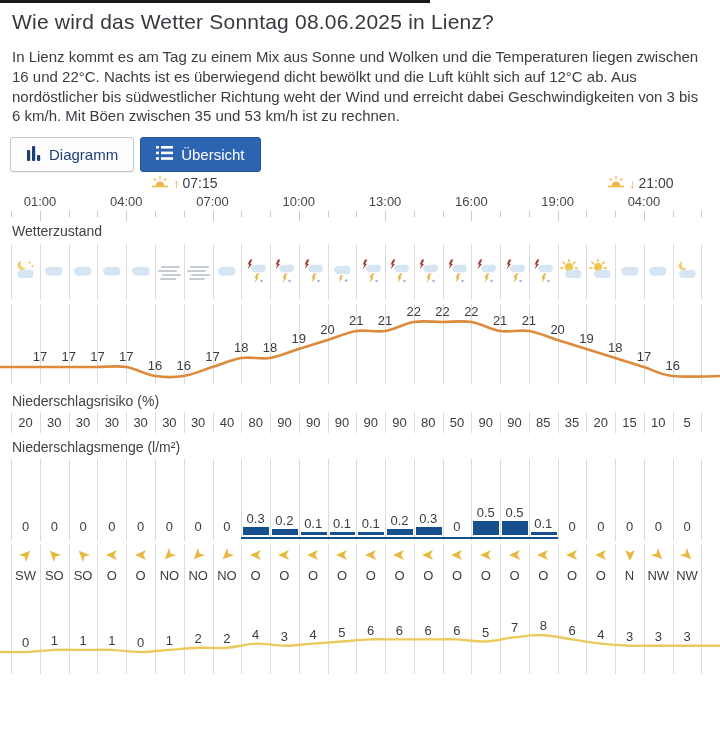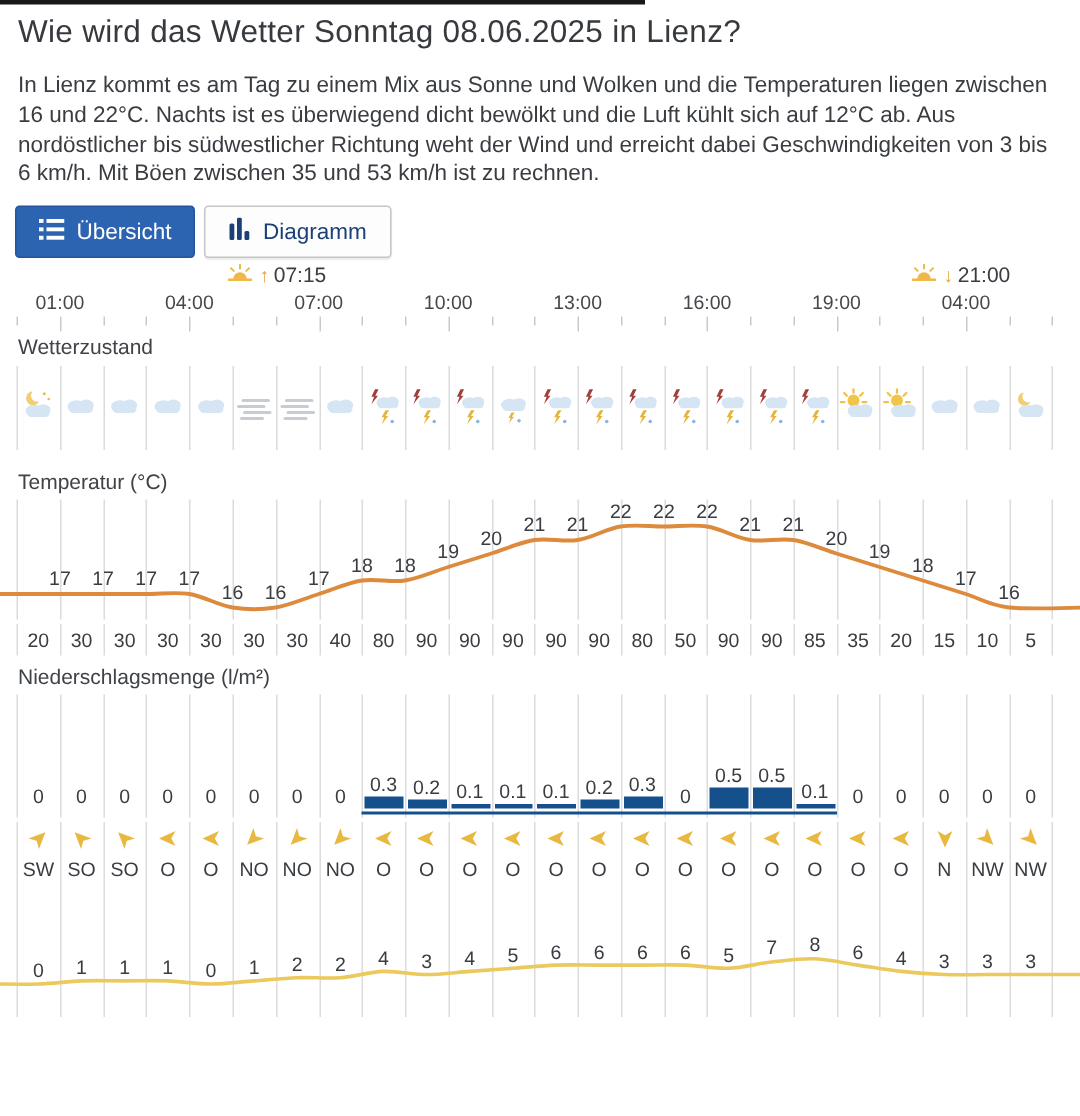--- a/index.html
+++ b/index.html
@@ -37,46 +37,46 @@
 </head>
 <body>
 
 <div class="topbar"></div>
 
 <h1>Wie wird das Wetter Sonntag 08.06.2025 in Lienz?</h1>
 
 <p class="intro">In Lienz kommt es am Tag zu einem Mix aus Sonne und Wolken und die Temperaturen liegen zwischen 16 und 22°C. Nachts ist es überwiegend dicht bewölkt und die Luft kühlt sich auf 12°C ab. Aus nordöstlicher bis südwestlicher Richtung weht der Wind und erreicht dabei Geschwindigkeiten von 3 bis 6 km/h. Mit Böen zwischen 35 und 53 km/h ist zu rechnen.</p>
 
 <div class="tabs">
+  <div class="tab inactive">
+    <span>
+      <svg width="15" height="15" viewBox="0 0 15 15">
+          <g fill="#1c3f77">
+            <rect x="1" y="4" width="3.2" height="11" rx="1"></rect>
+            <rect x="6" y="0" width="3.2" height="15" rx="1"></rect>
+            <rect x="11" y="9" width="3.2" height="6" rx="1"></rect>
+          </g>
+        </svg>
+    </span>
+    <span>Diagramm</span>
+  </div>
   <div class="tab active">
     <span>
       <svg width="17" height="14" viewBox="0 0 17 14">
           <g fill="#ffffff">
             <rect x="0" y="0" width="3" height="2.6"></rect>
             <rect x="5" y="0" width="12" height="2.6"></rect>
             <rect x="0" y="5.6" width="3" height="2.6"></rect>
             <rect x="5" y="5.6" width="12" height="2.6"></rect>
             <rect x="0" y="11.2" width="3" height="2.6"></rect>
             <rect x="5" y="11.2" width="12" height="2.6"></rect>
           </g>
         </svg>
     </span>
     <span>Übersicht</span>
-  </div>
-  <div class="tab inactive">
-    <span>
-      <svg width="15" height="15" viewBox="0 0 15 15">
-          <g fill="#1c3f77">
-            <rect x="1" y="4" width="3.2" height="11" rx="1"></rect>
-            <rect x="6" y="0" width="3.2" height="15" rx="1"></rect>
-            <rect x="11" y="9" width="3.2" height="6" rx="1"></rect>
-          </g>
-        </svg>
-    </span>
-    <span>Diagramm</span>
   </div>
 </div>
 
 <div class="chart">
 
   <div class="sunrow">
     <div class="sungroup" style="left:150px;">
       <span>
         <svg width="20" height="13" viewBox="0 0 20 13">
             <line x1="2" y1="11.5" x2="18" y2="11.5" stroke="#eeb949" stroke-width="1.6"></line>
@@ -389,21 +389,20 @@
           <circle cx="9" cy="8" r="4.4" fill="#f1cd74"></circle>
           <circle cx="11.6" cy="6.4" r="4" fill="#ffffff"></circle>
           <g transform="translate(5,12) scale(0.95)" fill="#d6e5f3">
             <ellipse cx="6" cy="4" rx="6" ry="4.2"></ellipse>
             <ellipse cx="12.5" cy="3.2" rx="5" ry="3.8"></ellipse>
             <rect x="1" y="2.6" width="16" height="5.8" rx="2.9"></rect>
           </g>
         </svg></div>
     </div>
 
-  <div class="sect m-t13">Temperatur (°C)</div>
   <div class="band b-t4" id="band-temp" style="height:80px;">
       <div class="sep" style="left: 11.2px; height: 80px;"></div>
       <div class="sep" style="left: 39.96px; height: 80px;"></div>
       <div class="sep" style="left: 68.72px; height: 80px;"></div>
       <div class="sep" style="left: 97.48px; height: 80px;"></div>
       <div class="sep" style="left: 126.24px; height: 80px;"></div>
       <div class="sep" style="left: 155px; height: 80px;"></div>
       <div class="sep" style="left: 183.76px; height: 80px;"></div>
       <div class="sep" style="left: 212.52px; height: 80px;"></div>
       <div class="sep" style="left: 241.28px; height: 80px;"></div>
@@ -444,20 +443,21 @@
       <span class="num" style="left: 471.36px; top: 0px;">22</span>
       <span class="num" style="left: 500.12px; top: 9px;">21</span>
       <span class="num" style="left: 528.88px; top: 9px;">21</span>
       <span class="num" style="left: 557.64px; top: 18px;">20</span>
       <span class="num" style="left: 586.4px; top: 27px;">19</span>
       <span class="num" style="left: 615.16px; top: 36px;">18</span>
       <span class="num" style="left: 643.92px; top: 45px;">17</span>
       <span class="num" style="left: 672.68px; top: 54px;">16</span>
     </div>
 
+  <div class="sect m-t9">Niederschlagsrisiko (%)</div>
   <div class="band b-t3" id="band-risk" style="height:21px;">
       <div class="sep" style="left: 11.2px; height: 21px;"></div>
       <div class="sep" style="left: 39.96px; height: 21px;"></div>
       <div class="sep" style="left: 68.72px; height: 21px;"></div>
       <div class="sep" style="left: 97.48px; height: 21px;"></div>
       <div class="sep" style="left: 126.24px; height: 21px;"></div>
       <div class="sep" style="left: 155px; height: 21px;"></div>
       <div class="sep" style="left: 183.76px; height: 21px;"></div>
       <div class="sep" style="left: 212.52px; height: 21px;"></div>
       <div class="sep" style="left: 241.28px; height: 21px;"></div>

